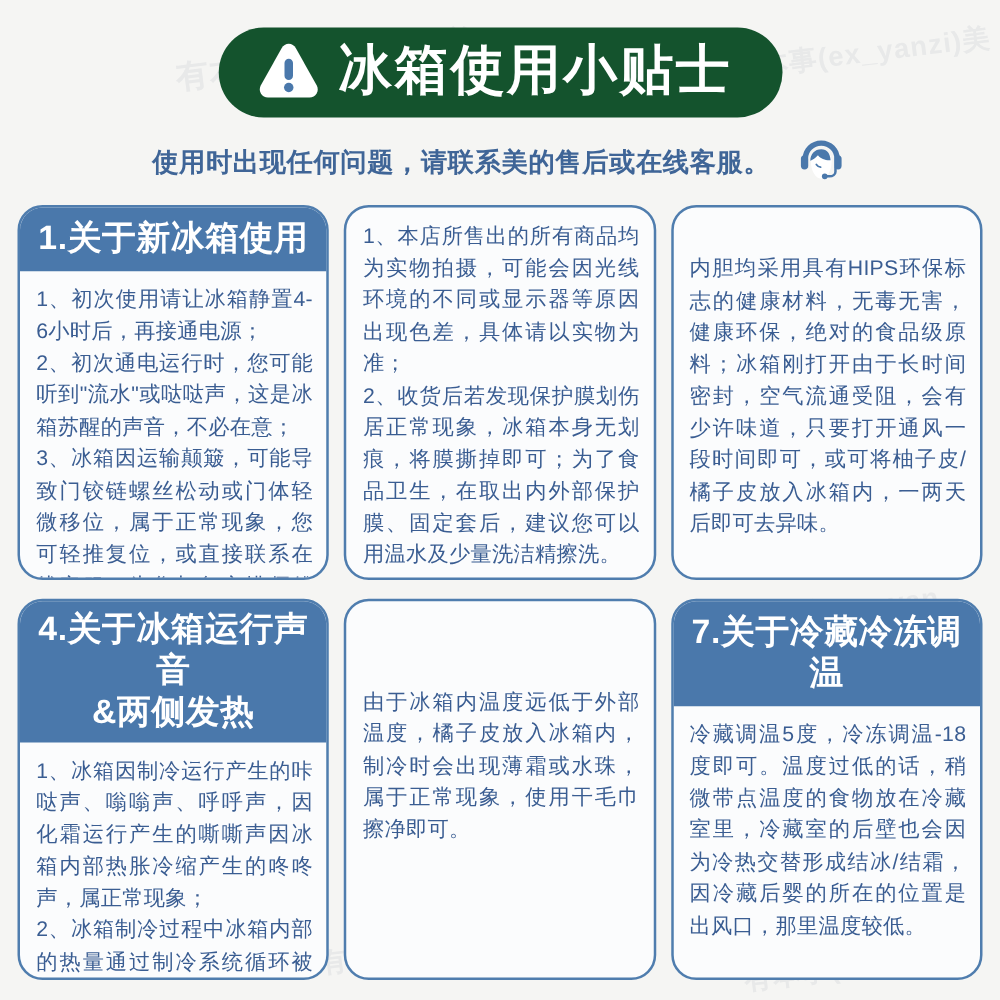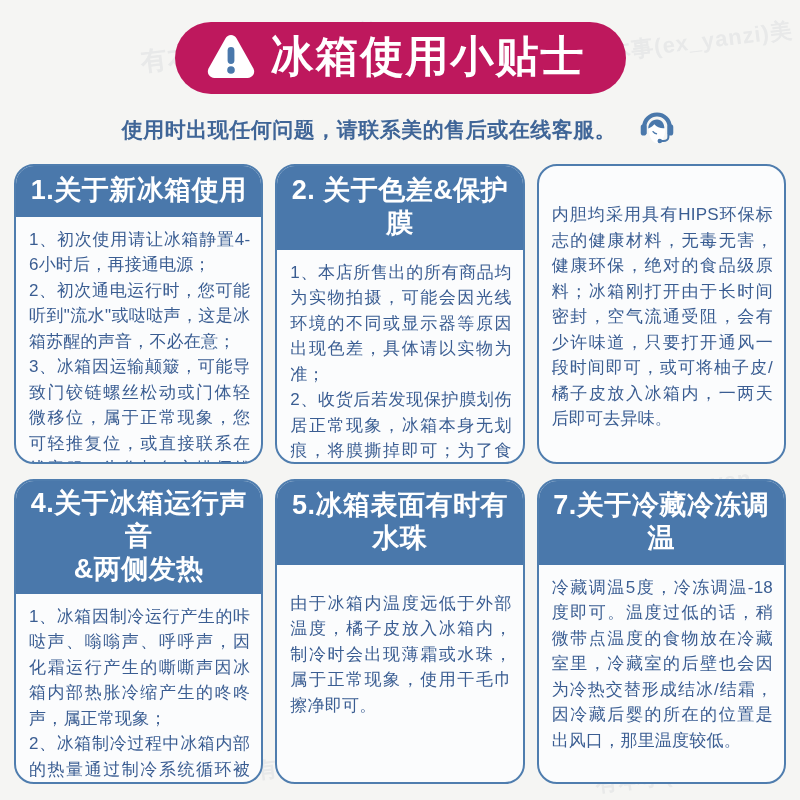--- a/index.html
+++ b/index.html
@@ -40,21 +40,21 @@
   .header {
     position: relative;
     z-index: 2;
     padding-top: 22px;
     text-align: center;
   }
   .title-pill {
     display: inline-flex;
     align-items: center;
     gap: 14px;
-    background: #be185d;
+    background: #14532d;
     border-radius: 42px;
     padding: 9px 40px 11px 30px;
   }
   .warn-icon {
     width: 52px;
     height: 52px;
     flex: 0 0 auto;
     display: block;
   }
   .title-text {
@@ -184,21 +184,20 @@
   <div class="card">
     <div class="card-head">1.关于新冰箱使用</div>
     <div class="card-body">
       <p style="white-space: pre-line;">1、初次使用请让冰箱静置4-6小时后，再接通电源；
 2、初次通电运行时，您可能听到"流水"或哒哒声，这是冰箱苏醒的声音，不必在意；
 3、冰箱因运输颠簸，可能导致门铰链螺丝松动或门体轻微移位，属于正常现象，您可轻推复位，或直接联系在线客服，为您加急安排师傅上门调整。</p>
     </div>
   </div>
 
   <div class="card">
-    <div class="card-head">2. 关于色差&amp;保护膜</div>
     <div class="card-body">
       <p style="white-space: pre-line;">1、本店所售出的所有商品均为实物拍摄，可能会因光线环境的不同或显示器等原因出现色差，具体请以实物为准；
 2、收货后若发现保护膜划伤居正常现象，冰箱本身无划痕，将膜撕掉即可；为了食品卫生，在取出内外部保护膜、固定套后，建议您可以用温水及少量洗洁精擦洗。</p>
     </div>
   </div>
 
   <div class="card">
     <div class="card-body pad-top">
       <p style="white-space: pre-line;">内胆均采用具有HIPS环保标志的健康材料，无毒无害，健康环保，绝对的食品级原料；冰箱刚打开由于长时间密封，空气流通受阻，会有少许味道，只要打开通风一段时间即可，或可将柚子皮/橘子皮放入冰箱内，一两天后即可去异味。</p>
     </div>
@@ -206,21 +205,20 @@
 
   <div class="card">
     <div class="card-head two-line"><span>4.关于冰箱运行声音</span><br><span>&amp;两侧发热</span></div>
     <div class="card-body">
       <p style="white-space: pre-line;">1、冰箱因制冷运行产生的咔哒声、嗡嗡声、呼呼声，因化霜运行产生的嘶嘶声因冰箱内部热胀冷缩产生的咚咚声，属正常现象；
 2、冰箱制冷过程中冰箱内部的热量通过制冷系统循环被带至冰箱外壳表面，所以冰箱两侧发热，通常夏季热感更明显，属正常现象。</p>
     </div>
   </div>
 
   <div class="card">
-    <div class="card-head">5.冰箱表面有时有水珠</div>
     <div class="card-body v-center">
       <p style="white-space: pre-line;">由于冰箱内温度远低于外部温度，橘子皮放入冰箱内，制冷时会出现薄霜或水珠，属于正常现象，使用干毛巾擦净即可。</p>
     </div>
   </div>
 
   <div class="card">
     <div class="card-head">7.关于冷藏冷冻调温</div>
     <div class="card-body v-center">
       <p style="white-space: pre-line;">冷藏调温5度，冷冻调温-18度即可。温度过低的话，稍微带点温度的食物放在冷藏室里，冷藏室的后壁也会因为冷热交替形成结冰/结霜，因冷藏后婴的所在的位置是出风口，那里温度较低。</p>
     </div>

